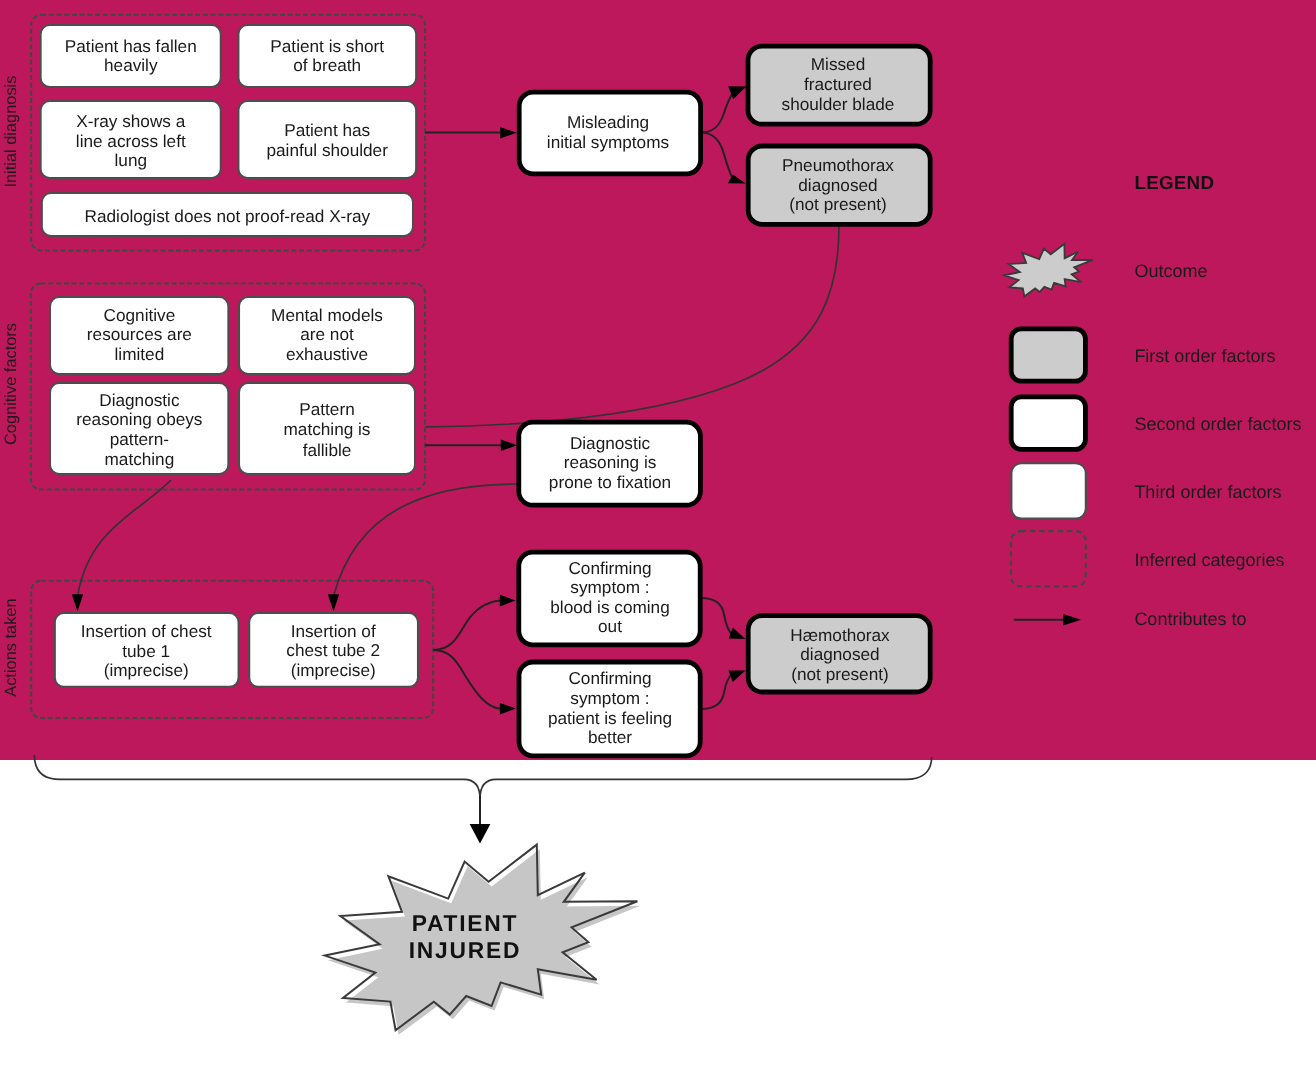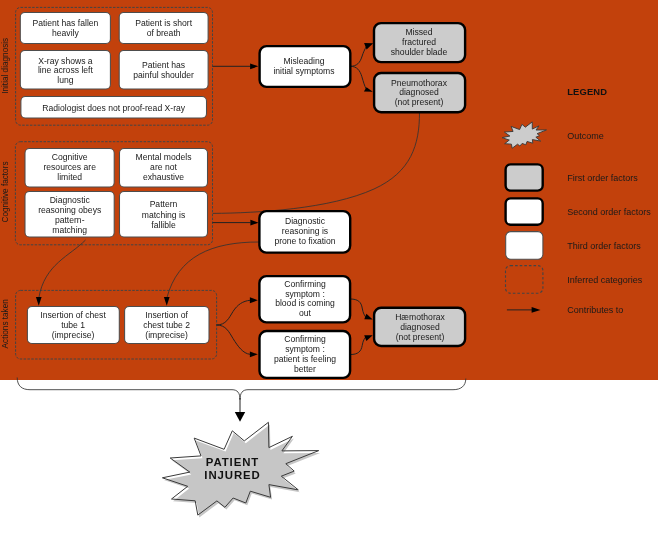--- a/index.html
+++ b/index.html
@@ -1,17 +1,17 @@
 <!DOCTYPE html>
 <html><head>
 <meta charset="utf-8">
 <style>
   html,body{margin:0;padding:0;background:#ffffff;}
   body{width:658px;height:536px;overflow:hidden;font-family:"Liberation Sans",sans-serif;}
-  #root{position:relative;width:658px;height:380px;background:#c2410c;-webkit-font-smoothing:antialiased;transform:translateZ(0);}
+  #root{position:relative;width:658px;height:380px;background:#be185d;-webkit-font-smoothing:antialiased;transform:translateZ(0);}
   svg#chart{display:block;position:absolute;left:0;top:0;transform:translateZ(0);}
   .bxt{font-family:"Liberation Sans",sans-serif;font-size:8.6px;fill:#1a1a1a;text-anchor:middle;}
   .legt{font-family:"Liberation Sans",sans-serif;font-size:9px;fill:#1a1a1a;text-anchor:start;}
   .legtitle{font-family:"Liberation Sans",sans-serif;font-size:9.4px;font-weight:bold;fill:#111;text-anchor:start;letter-spacing:0.15px;}
   .sidelbl{font-family:"Liberation Sans",sans-serif;font-size:8.2px;fill:#1a1a1a;text-anchor:middle;}
   .startxt{font-family:"Liberation Sans",sans-serif;font-size:11.4px;font-weight:bold;fill:#111;text-anchor:middle;letter-spacing:0.9px;}
   .b3{fill:#fff;stroke:#4d4d4d;stroke-width:1.05;}
   .b2{fill:#fff;stroke:#000;stroke-width:2.4;}
   .b1{fill:#cccccc;stroke:#000;stroke-width:2.4;}
   .dash{fill:none;stroke:#444;stroke-width:1.0;stroke-dasharray:2.5 1.35;}

